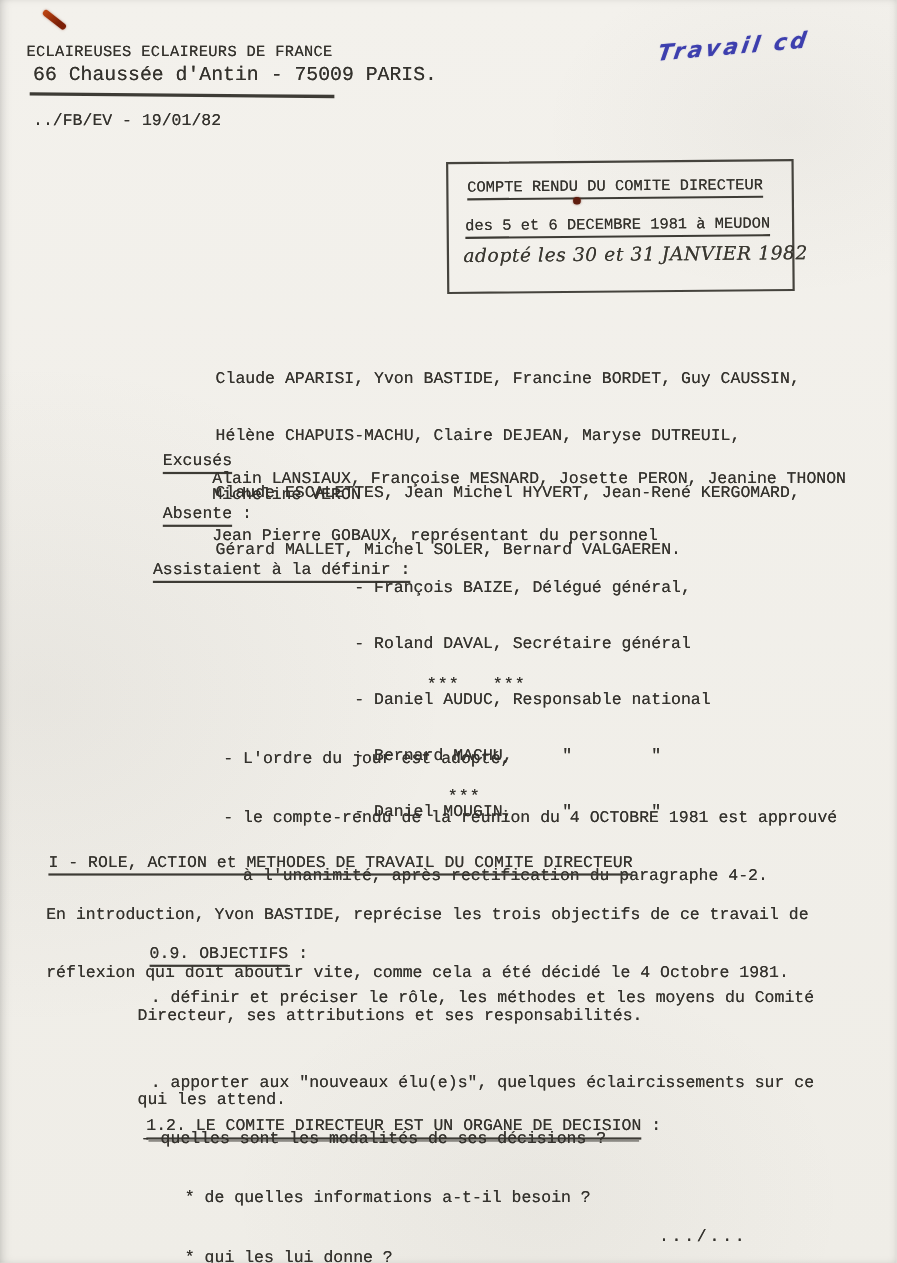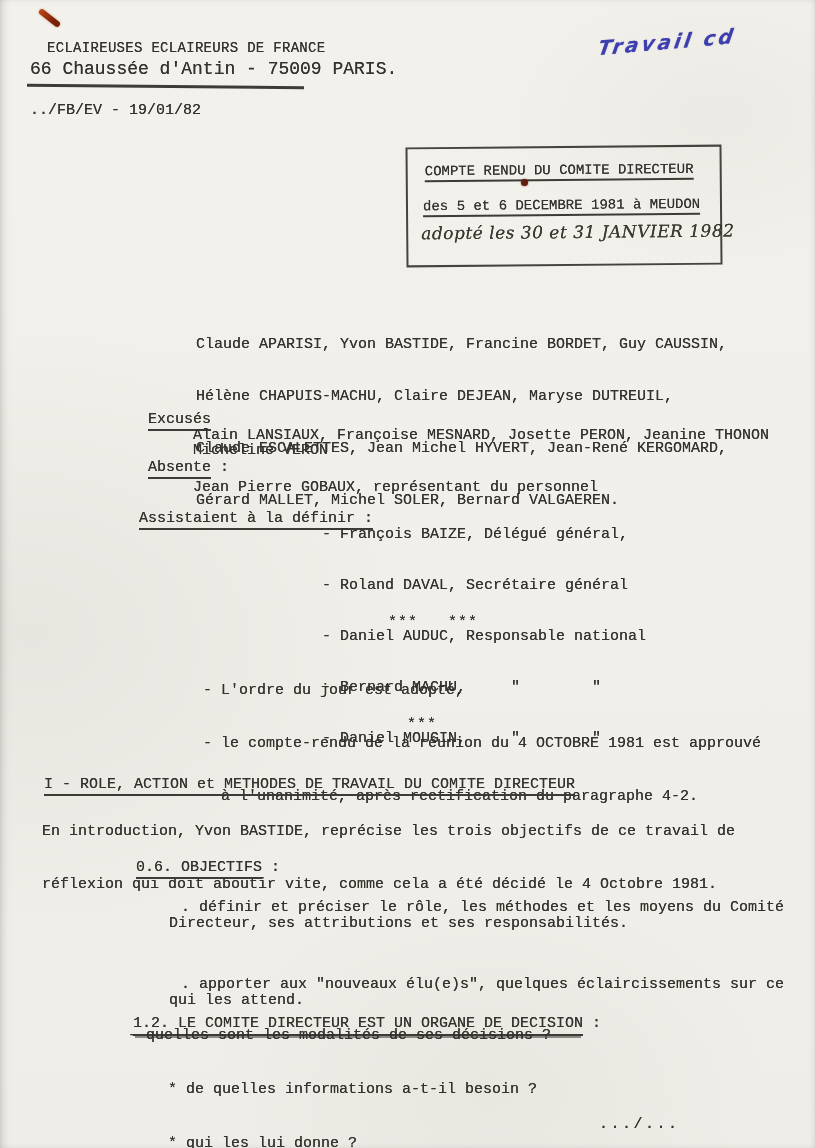--- a/index.html
+++ b/index.html
@@ -55,21 +55,21 @@
   }
   .objective{white-space:pre;text-indent:12px;line-height:16px;margin:0 0 10.5px 0;}
 </style>
 </head>
 <body>
 
 <div class="page">
 
   <div class="red-check"></div>
 
-  <div class="abs ink" style="left:47px;top:40px;font-size:14px;letter-spacing:.3px;">ECLAIREUSES ECLAIREURS DE FRANCE</div>
+  <div class="abs ink" style="left:24px;top:40px;font-size:14px;letter-spacing:.3px;">ECLAIREUSES ECLAIREURS DE FRANCE</div>
   <div class="abs ink" style="left:30px;top:59px;font-size:18px;">66 Chaussée d'Antin - 75009 PARIS.</div>
   <div class="rule" style="left:27px;top:85px;width:277px;height:3px;transform:rotate(0.5deg);"></div>
   <div class="abs ink" style="left:30px;top:102px;">../FB/EV - 19/01/82</div>
 
   <div class="handwriting">Travail cd</div>
 
   <div class="title-box ink">
     <span class="line u" style="left:17px;top:14px;">COMPTE RENDU DU COMITE DIRECTEUR</span>
     <span class="line u" style="left:15px;top:49px;">des 5 et 6 DECEMBRE 1981 à MEUDON</span>
     <span class="line script-line" style="left:13px;top:74px;">adopté les 30 et 31 JANVIER 1982</span>
@@ -117,23 +117,23 @@
 
   <div class="abs ink" style="left:8px;top:759px;">
     <span class="u">I - ROLE, ACTION et METHODES DE TRAVAIL DU COMITE DIRECTEUR</span>
   </div>
   <div class="abs ink" style="left:42px;top:788px;line-height:17.5px;">
     <div>En introduction, Yvon BASTIDE, reprécise les trois objectifs de ce travail de</div>
     <div>réflexion qui doit aboutir vite, comme cela a été décidé le 4 Octobre 1981.</div>
   </div>
 
   <div class="abs ink" style="left:100px;top:842px;">
-    <span class="u">0.6. OBJECTIFS</span><span> :</span>
+    <span class="u">0.9. OBJECTIFS</span><span> :</span>
   </div>
-  <div class="abs ink" style="left:125px;top:866px;margin-left:44px;">
+  <div class="abs ink" style="left:125px;top:866px;">
     <div class="objective">. définir et préciser le rôle, les méthodes et les moyens du Comité
 Directeur, ses attributions et ses responsabilités.</div>
     <div class="objective">. apporter aux "nouveaux élu(e)s", quelques éclaircissements sur ce
 qui les attend.</div>
   </div>
 
   <div class="abs ink" style="left:97px;top:998px;font-family:Liberation Mono, monospace;">
     <span class="uu">1.2. LE COMITE DIRECTEUR EST UN ORGANE DE DECISION</span><span> :</span>
   </div>
   <div class="abs ink" style="left:128px;top:1027px;">- quelles sont les modalités de ses décisions ?</div>

